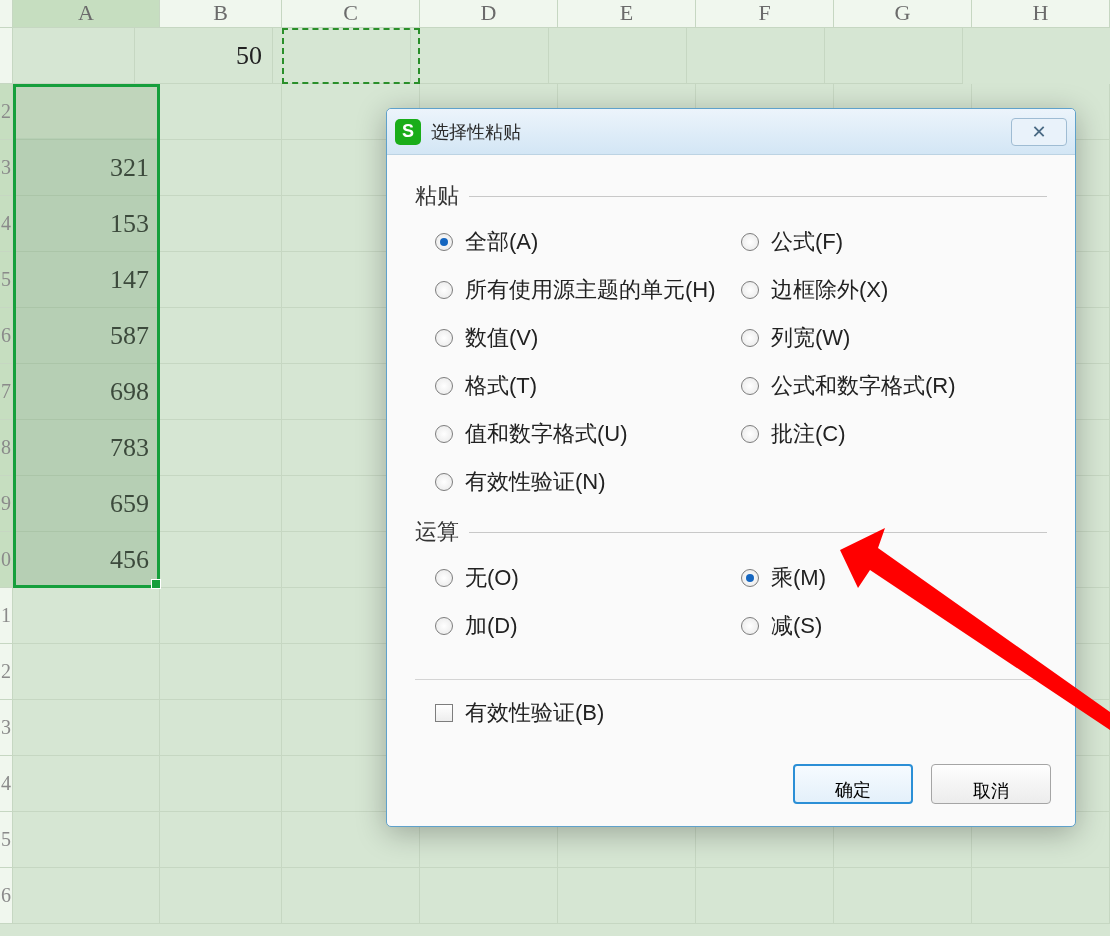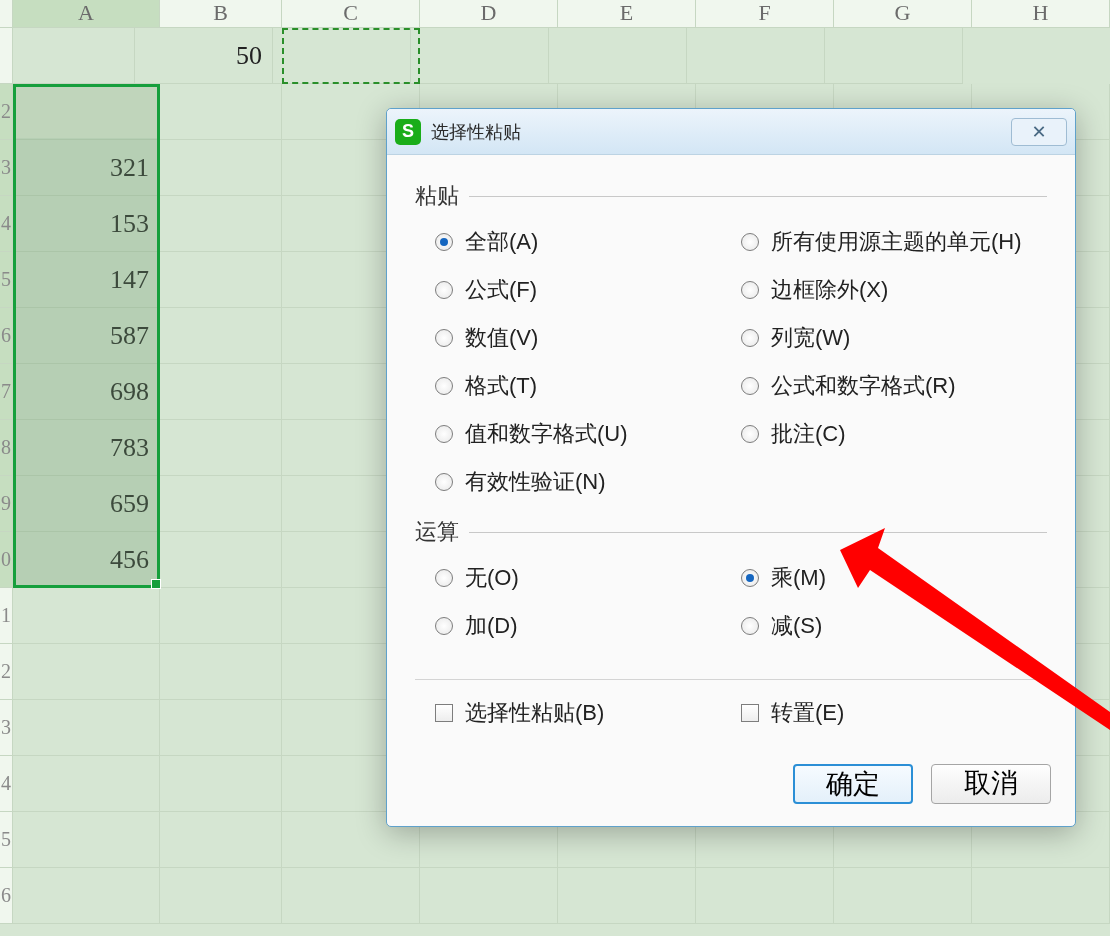--- a/index.html
+++ b/index.html
@@ -183,22 +183,22 @@
     }
     .dlg-footer {
       display: flex; justify-content: flex-end; gap: 18px;
       padding: 14px 24px 22px 24px;
     }
     .btn {
       width: 120px; height: 40px;
       border: 1px solid #a5a5a5;
       border-radius: 4px;
       background: linear-gradient(#fefefe, #ececec);
-      font-size: 27px;
-      display: flex; align-items: flex-start; justify-content: center;
+      font-size: 18px;
+      display: flex; align-items: flex-end; justify-content: center;
       cursor: pointer;
     }
     .btn.primary { border: 2px solid #2b8fd6; background: linear-gradient(#f6fbff, #e4f0fa); }
     
     .arrow {
       position: absolute;
       left: 840px; top: 510px;
       width: 270px; height: 220px;
       pointer-events: none;
     }
@@ -418,25 +418,25 @@
         <span>粘贴</span>
         <span class="line"></span>
       </div>
     <div class="options-2col">
       <div class="radio-item">
           <span class="radio checked"></span>
           <span>全部(A)</span>
         </div>
       <div class="radio-item">
           <span class="radio"></span>
+          <span>公式(F)</span>
+        </div>
+      <div class="radio-item">
+          <span class="radio"></span>
           <span>所有使用源主题的单元(H)</span>
-        </div>
-      <div class="radio-item">
-          <span class="radio"></span>
-          <span>公式(F)</span>
         </div>
       <div class="radio-item">
           <span class="radio"></span>
           <span>边框除外(X)</span>
         </div>
       <div class="radio-item">
           <span class="radio"></span>
           <span>数值(V)</span>
         </div>
       <div class="radio-item">
@@ -487,25 +487,21 @@
           <span class="radio"></span>
           <span>减(S)</span>
         </div>
       <div></div>
     </div>
 
     <div class="divider"></div>
     <div class="checks-row">
       <div class="check-item">
           <span class="checkbox"></span>
-          <span>选择性粘贴(B)</span>
-        </div>
-      <div class="check-item">
-          <span class="checkbox"></span>
-          <span>转置(E)</span>
+          <span>有效性验证(B)</span>
         </div>
     </div>
   </div>
   <div class="dlg-footer">
     <div class="btn primary">
         <span>确定</span>
       </div>
     <div class="btn">
         <span>取消</span>
       </div>

